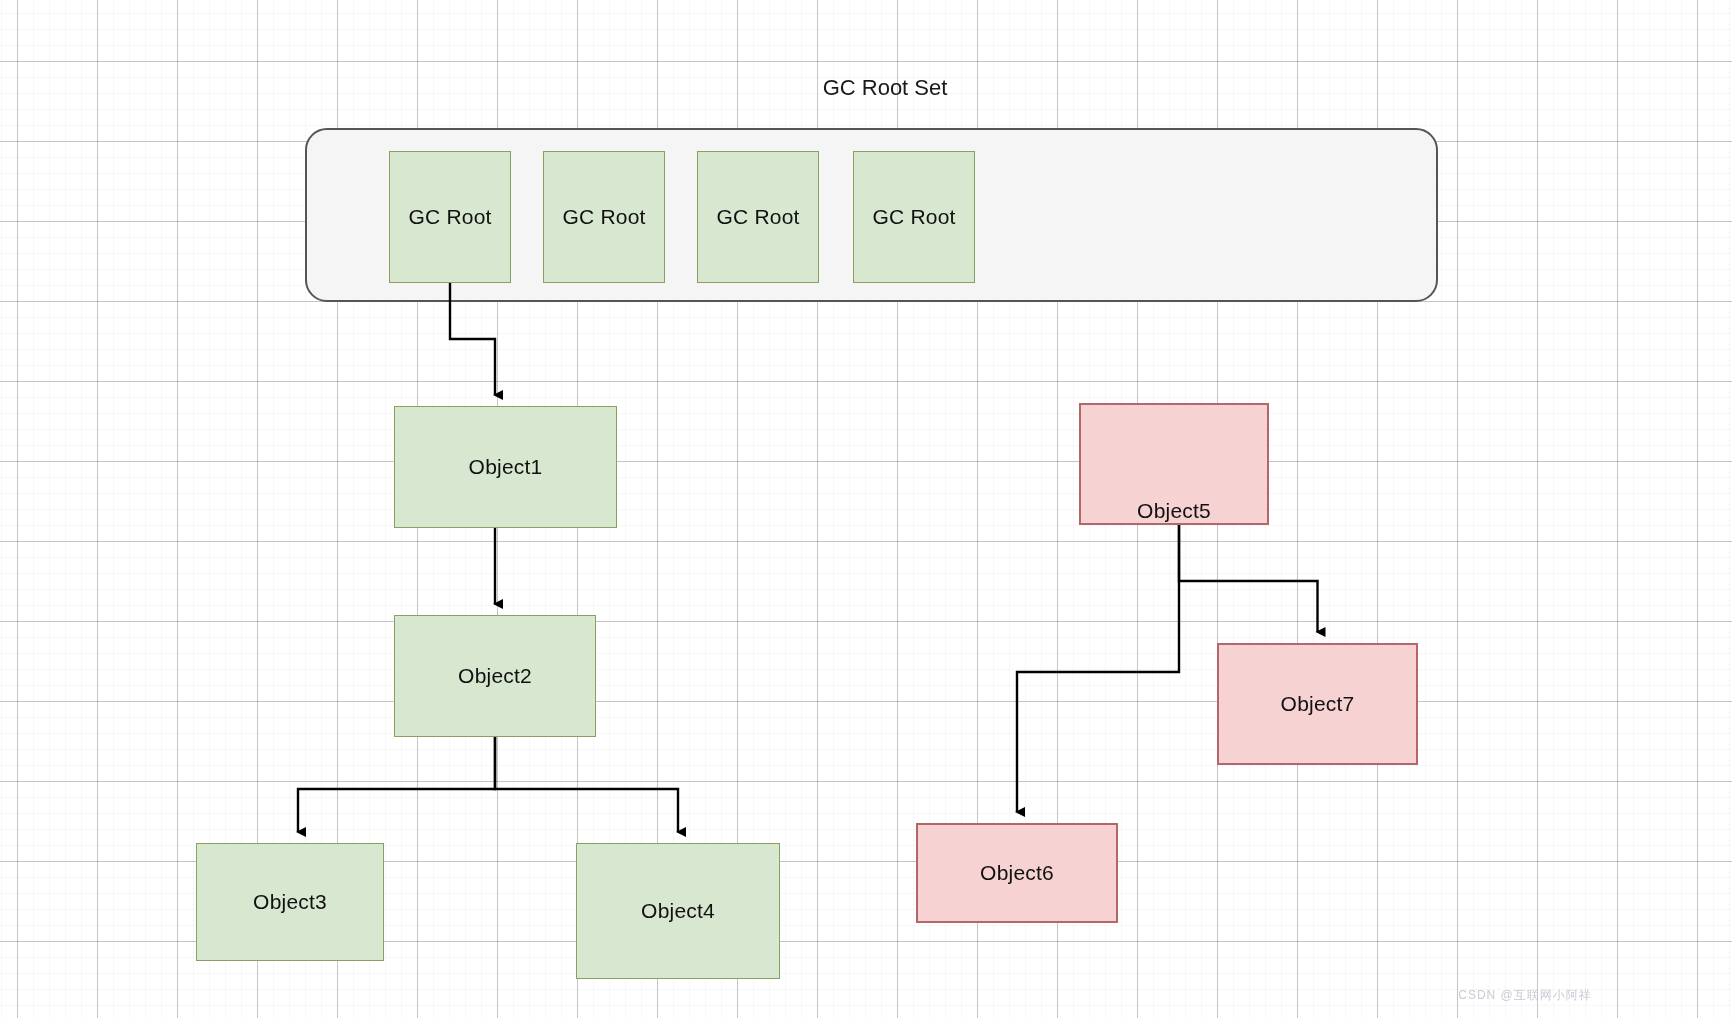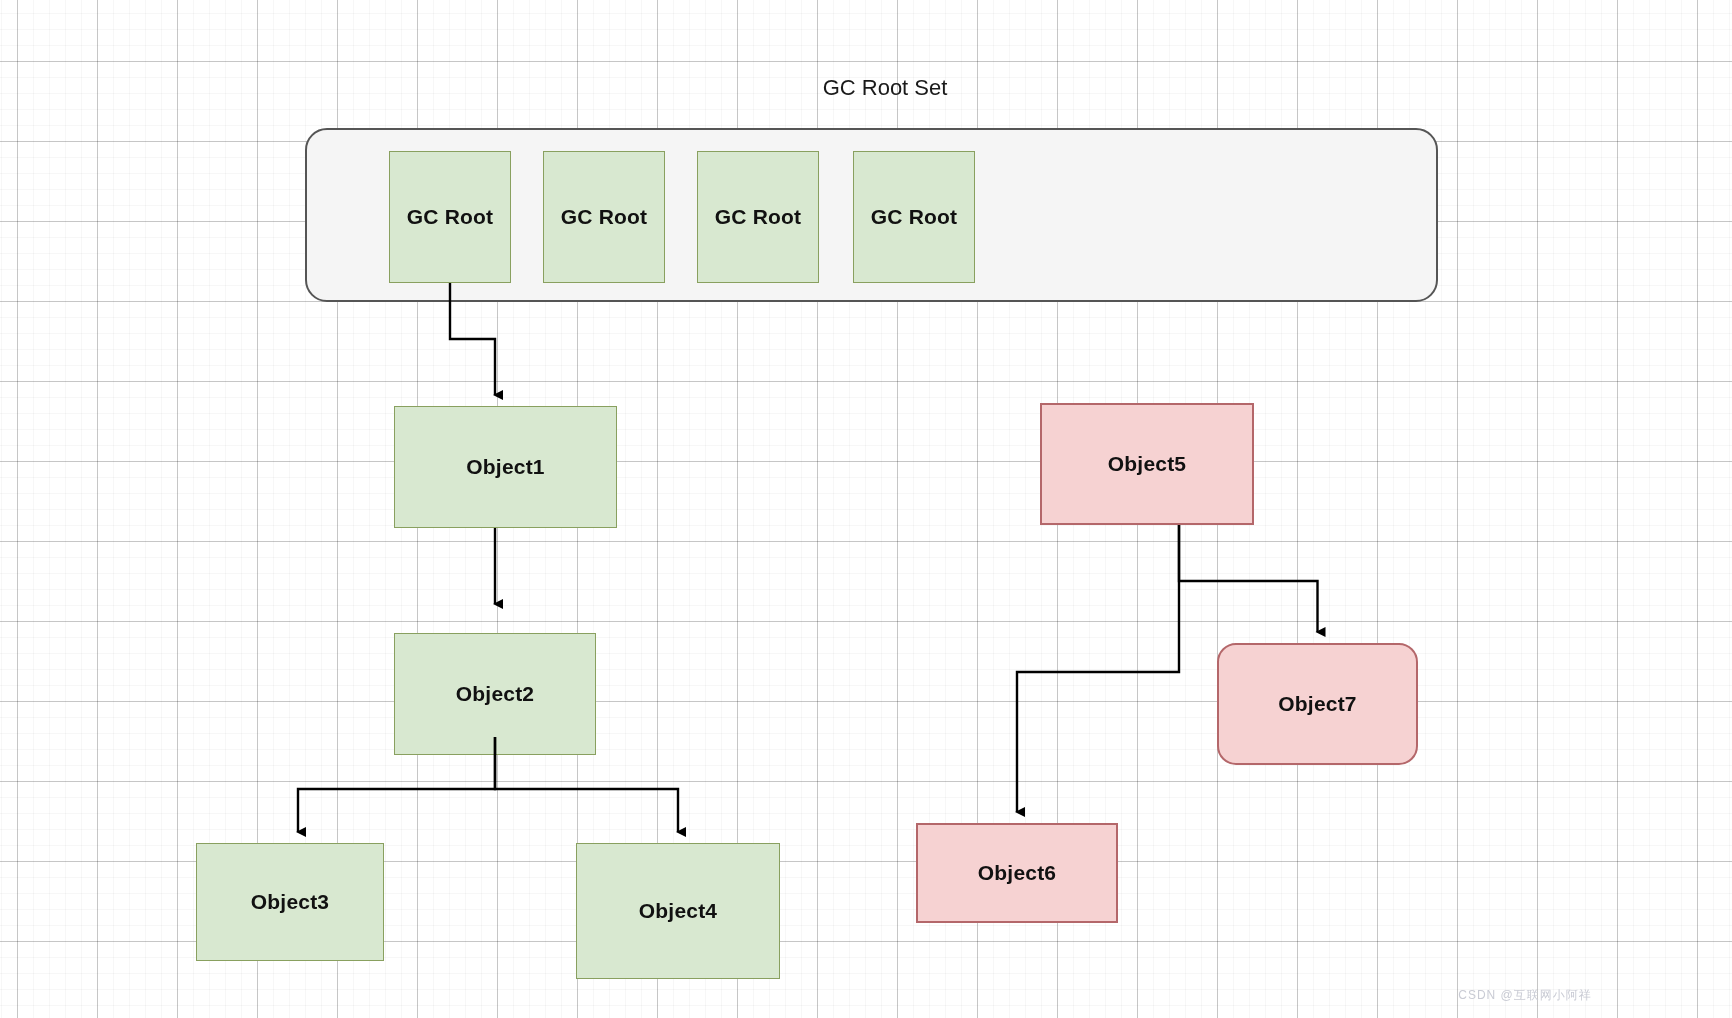--- a/index.html
+++ b/index.html
@@ -43,21 +43,20 @@
   .node {
     position: absolute;
     box-sizing: border-box;
     display: flex;
     align-items: center;
     justify-content: center;
     font-size: 21px;
     color: #111111;
     letter-spacing: 0.2px;
     white-space: nowrap;
-    font-weight: bold;
   }
   .node.live {
     background: #d8e8d0;
     border: 1.5px solid #89a05f;
   }
   .node.dead {
     background: #f6d2d2;
     border: 2px solid #b4676a;
   }
 
@@ -96,36 +95,36 @@
       </div>
       <div class="node live" style="left: 697px; top: 151px; width: 122px; height: 132px;">
         <span>GC Root</span>
       </div>
       <div class="node live" style="left: 853px; top: 151px; width: 122px; height: 132px;">
         <span>GC Root</span>
       </div>
       <div class="node live" style="left: 394px; top: 406px; width: 223px; height: 122px;">
         <span>Object1</span>
       </div>
-      <div class="node live" style="left: 394px; top: 615px; width: 202px; height: 122px; margin-top: 18px;">
+      <div class="node live" style="left: 394px; top: 615px; width: 202px; height: 122px;">
         <span>Object2</span>
       </div>
       <div class="node live" style="left: 196px; top: 843px; width: 188px; height: 118px;">
         <span>Object3</span>
       </div>
       <div class="node live" style="left: 576px; top: 843px; width: 204px; height: 136px;">
         <span>Object4</span>
       </div>
-      <div class="node dead" style="left: 1040px; top: 403px; width: 214px; height: 122px;">
+      <div class="node dead" style="left: 1079px; top: 403px; width: 190px; height: 122px; align-items: flex-end;">
         <span>Object5</span>
       </div>
       <div class="node dead" style="left: 916px; top: 823px; width: 202px; height: 100px;">
         <span>Object6</span>
       </div>
-      <div class="node dead" style="left: 1217px; top: 643px; width: 201px; height: 122px; border-radius: 19px;">
+      <div class="node dead" style="left: 1217px; top: 643px; width: 201px; height: 122px;">
         <span>Object7</span>
       </div>
     </div>
 
   <svg class="edge-layer" width="1732" height="1018" viewBox="0 0 1732 1018">
     <defs>
       <marker id="arrowhead" markerWidth="11" markerHeight="11" refX="5" refY="8" orient="auto" markerUnits="userSpaceOnUse">
         <path d="M 0 0 L 10 0 L 5 10 z" fill="#000000"></path>
       </marker>
     </defs>

